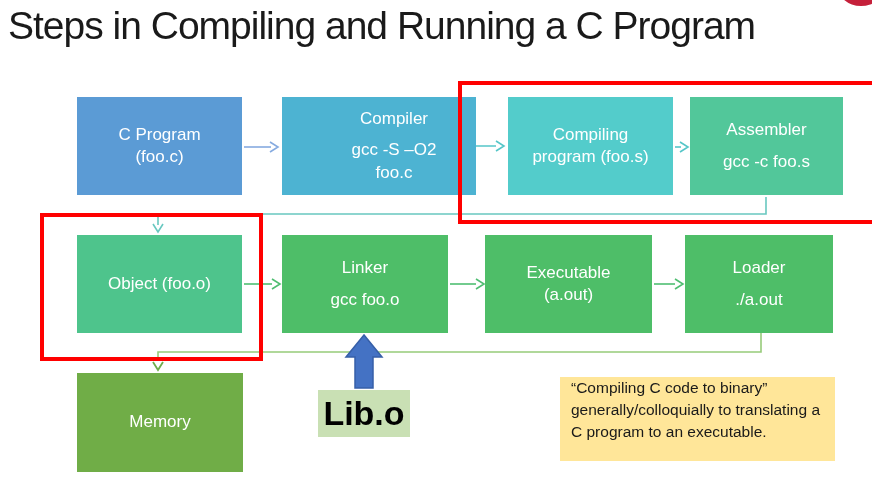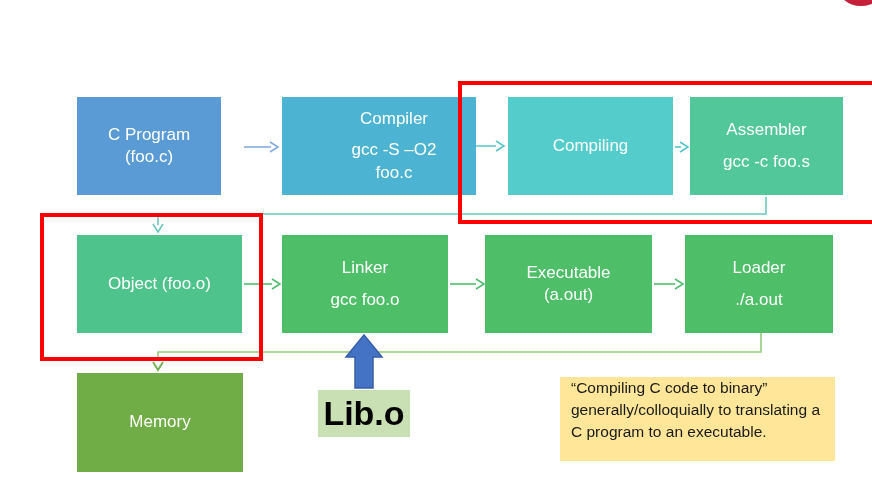--- a/index.html
+++ b/index.html
@@ -13,21 +13,21 @@
     white-space:nowrap;
   }
   .overlay{position:absolute;left:0;top:0;z-index:1;pointer-events:none;}
   .toplayer{position:absolute;left:0;top:0;z-index:4;pointer-events:none;}
   .box{
     position:absolute;z-index:2;display:flex;flex-direction:column;align-items:center;
     justify-content:center;text-align:center;color:var(--box-text,#fff);
     font-size:17px;line-height:1.32;
   }
   .bh{margin-bottom:9px;}
-  .b-cprogram{left:77px;top:97px;width:144px;height:98px;background:var(--c-program);}
+  .b-cprogram{left:77px;top:97px;width:165px;height:98px;background:var(--c-program);}
   .b-compiler{left:282px;top:97px;width:164px;height:98px;background:var(--compiler);padding-left:30px;}
   .b-assembly{left:508px;top:97px;width:165px;height:98px;background:var(--assembly);}
   .b-assembler{left:690px;top:97px;width:153px;height:98px;background:var(--assembler);}
   .b-object{left:77px;top:235px;width:165px;height:98px;background:var(--object);}
   .b-linker{left:282px;top:235px;width:166px;height:98px;background:var(--process-green);}
   .b-executable{left:485px;top:235px;width:167px;height:98px;background:var(--process-green);}
   .b-loader{left:685px;top:235px;width:148px;height:98px;background:var(--process-green);}
   .b-memory{left:77px;top:373px;width:166px;height:99px;background:var(--memory);}
   .libbox{
     position:absolute;z-index:2;left:318px;top:390px;width:92px;height:47px;
@@ -55,20 +55,21 @@
   .s-green{stroke:var(--arrow-green);stroke-width:1.6;fill:none;}
   .s-elgreen{stroke:var(--elbow-green);stroke-width:1.6;fill:none;}
   .s-dgreen{stroke:var(--arrow-dark-green);stroke-width:1.8;fill:none;}
   .bigarrow{fill:var(--big-arrow-fill);stroke:var(--big-arrow-edge);stroke-width:1.5;}
 </style>
 </head>
 <body>
 
 <div class="slide">
 
+  <h1 class="title">Steps in Compiling and Running a C Program</h1>
 
   <svg class="overlay" width="872" height="486" viewBox="0 0 872 486">
     <g>
       <path class="s-lblue" d="M244 147 H271"></path>
       <path class="s-lblue" d="M270 142 L278 147 L270 152"></path>
     </g>
     <g>
       <path class="s-teal" d="M448 146 H496"></path>
       <path class="s-teal" d="M496 141 L504 146 L496 151"></path>
     </g>
@@ -104,20 +105,21 @@
   </div>
 
   <div class="box b-compiler">
     <div class="bh">Compiler</div>
     <div>gcc -S –O2</div>
     <div>foo.c</div>
   </div>
 
   <div class="box b-assembly">
     <div>Compiling</div>
+    <div>program (foo.s)</div>
   </div>
 
   <div class="box b-assembler">
     <div class="bh">Assembler</div>
     <div>gcc -c foo.s</div>
   </div>
 
   <div class="box b-object">
     <div>Object (foo.o)</div>
   </div>

